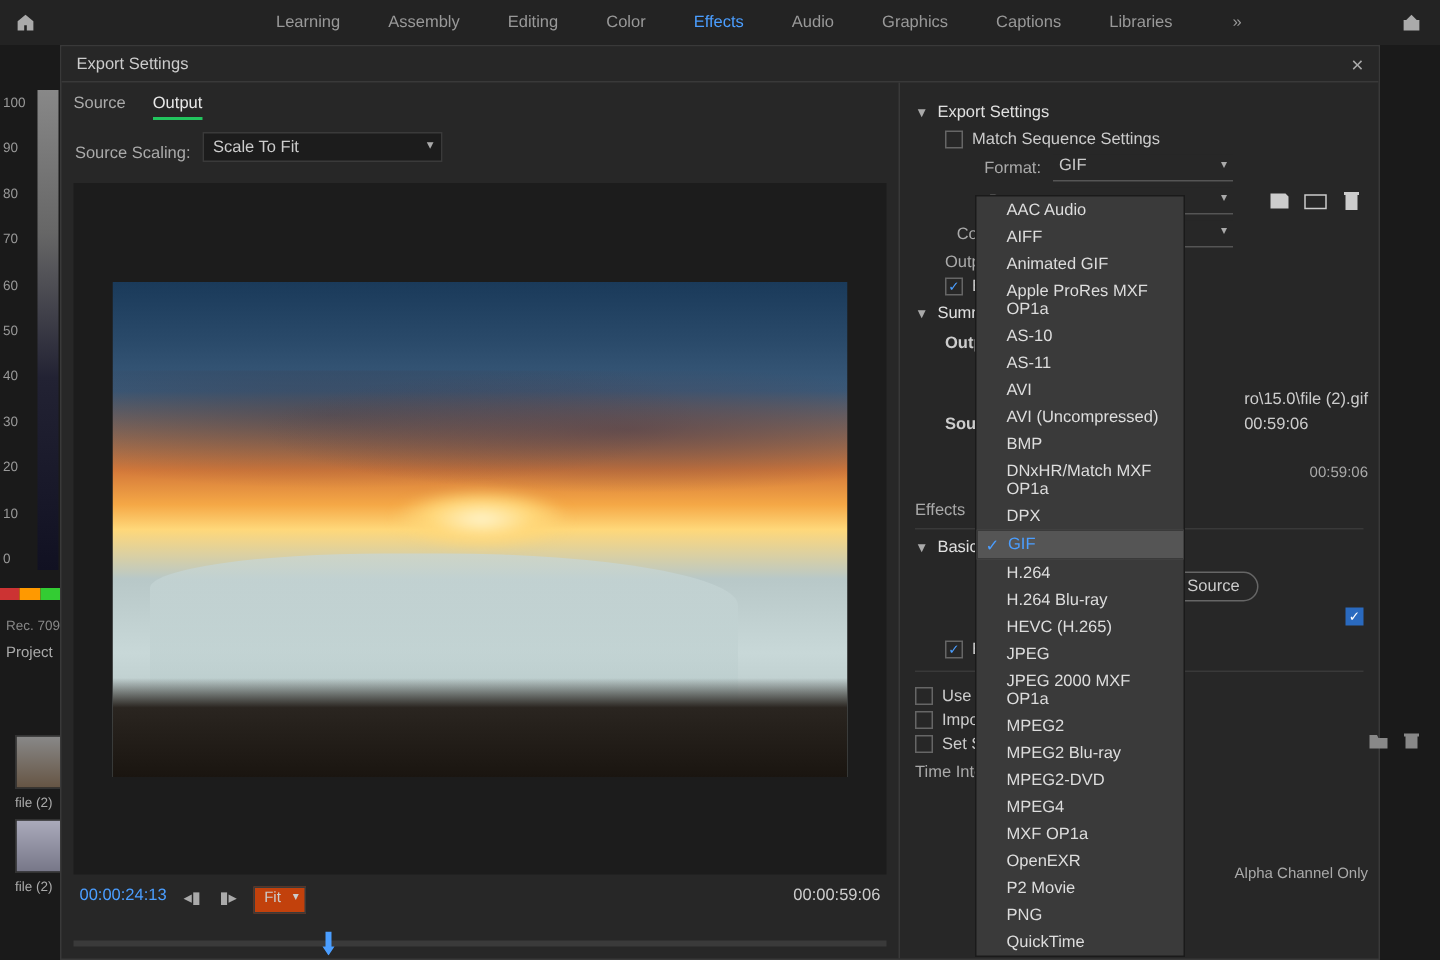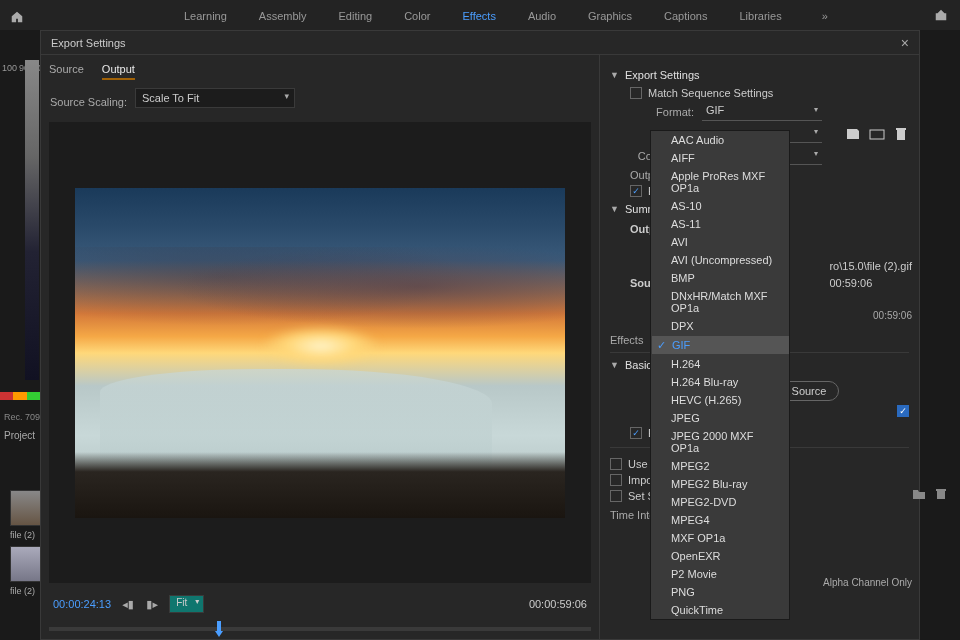--- a/index.html
+++ b/index.html
@@ -1,58 +1,58 @@
 <!DOCTYPE html>
 <html><head>
 <meta charset="utf-8">
 <style>
 *{box-sizing:border-box;margin:0;padding:0;font-family:"Segoe UI",Arial,sans-serif;font-size:11px;color:#ccc;user-select:none}
 body{background:#1a1a1a;width:960px;height:640px;overflow:hidden;position:relative}
-.topbar{height:30px;background:#232323;display:flex;align-items:flex-start;padding:10px 10px;gap:20px;position:relative}
+.topbar{height:30px;background:#232323;display:flex;align-items:center;padding:0 10px;gap:20px;position:relative}
 .home-ic{width:14px;height:14px}
 .work-tabs{display:flex;gap:32px;margin-left:140px}
 .work-tabs span{color:#999;cursor:pointer}
 .work-tabs span.active{color:#4b9eff}
 .chev{color:#999;margin-left:8px}
 .share-ic{position:absolute;right:12px;top:8px;width:14px;height:14px}
-.bg-ruler{position:absolute;left:0;top:55px;width:20px;height:330px;display:flex;justify-content:space-between;padding:8px 0}
+.bg-ruler{position:absolute;left:0;top:55px;width:20px;height:330px;display:flex;flex-direction:column;justify-content:space-between;padding:8px 0}
 .bg-ruler span{font-size:9px;color:#999;padding-left:2px}
 .bg-thumb{position:absolute;left:25px;top:60px;width:14px;height:320px;background:linear-gradient(to bottom,#888 0%,#666 30%,#223 60%,#112 100%)}
 .bg-color{position:absolute;left:0;top:392px;width:40px;height:14px;display:flex}
 .bg-color span{flex:1;height:8px}
 .rec709{position:absolute;left:4px;top:412px;font-size:9px;color:#888}
 .proj{position:absolute;left:4px;top:430px;font-size:10px;color:#aaa}
 .bg-thumbs{position:absolute;left:10px;top:490px}
 .bg-thumbs .th{width:60px;height:36px;background:#555;margin-bottom:4px;border:1px solid #333}
 .bg-thumbs .cap{font-size:9px;color:#aaa;margin-bottom:6px}
 .modal{position:absolute;left:40px;top:30px;right:40px;bottom:0;background:#272727;border:1px solid #393939}
 .titlebar{height:24px;background:#272727;display:flex;align-items:center;padding:0 10px;border-bottom:1px solid #393939}
 .titlebar .x{margin-left:auto;color:#aaa;font-size:14px;cursor:pointer}
 .body{display:flex;height:calc(100% - 24px)}
 .left{flex:1;min-width:0;padding:8px 8px 0 8px;display:flex;flex-direction:column}
 .right{width:320px;border-left:1px solid #393939;padding:8px 10px;overflow:hidden}
 .src-out{display:flex;gap:18px;margin-bottom:8px}
 .src-out span{color:#aaa;padding-bottom:3px}
-.src-out span.active{color:#e8e8e8;border-bottom:2px solid #a16207}
+.src-out span.active{color:#e8e8e8;border-bottom:2px solid #22c55e}
 .row{display:flex;align-items:flex-end;gap:8px;margin-bottom:6px}
 .row label{color:#aaa;min-width:78px;text-align:right}
 .sel{background:#1c1c1c;border:1px solid #3a3a3a;height:20px;padding:2px 18px 2px 6px;color:#ccc;position:relative;min-width:160px;display:flex;align-items:center}
 .sel::after{content:"▾";position:absolute;right:5px;top:2px;font-size:9px;color:#aaa}
 .preview-wrap{flex:1;display:flex;align-items:center;justify-content:center;background:#1c1c1c;margin:8px 0;min-height:0}
 .preview{width:490px;height:330px;position:relative;overflow:hidden}
 .sky{position:absolute;inset:0;background:linear-gradient(to bottom,#1a3a5a 0%,#2a4a6a 12%,#3a5a7a 22%,#d4793a 38%,#f5a846 45%,#ffd87a 50%,#b8c8c8 60%,#c8d8d8 75%,#a8b8b8 100%)}
 .sun{position:absolute;left:38%;top:42%;width:120px;height:40px;background:radial-gradient(ellipse,#fff6d0 0%,#ffd87a 40%,transparent 70%);filter:blur(4px)}
 .clouds{position:absolute;top:18%;left:0;right:0;height:30%;background:radial-gradient(ellipse at 70% 40%,rgba(80,60,70,0.6) 0%,transparent 50%),radial-gradient(ellipse at 30% 30%,rgba(60,50,60,0.4) 0%,transparent 50%)}
 .shore{position:absolute;bottom:0;left:0;right:0;height:20%;background:linear-gradient(to bottom,transparent 0%,#2a2520 30%,#1a1510 100%)}
 .water{position:absolute;bottom:10%;left:5%;right:15%;height:35%;background:linear-gradient(to bottom,rgba(200,215,215,0.7) 0%,rgba(180,200,200,0.5) 100%);border-radius:40% 50% 0 0/20% 30% 0 0}
-.ctrlbar{height:26px;display:flex;align-items:center;gap:10px;padding:0 4px}
+.ctrlbar{height:26px;display:flex;gap:10px;padding:0 4px}
 .tc{color:#4b9eff;font-size:11px}
 .tc.white{color:#ccc;margin-left:auto}
 .ic{width:14px;height:14px;display:inline-flex;align-items:center;justify-content:center;color:#aaa}
-.fitsel{background:#0f766e;border:1px solid #3a3a3a;height:18px;padding:1px 16px 1px 6px;font-size:10px;position:relative}
+.fitsel{background:#c2410c;border:1px solid #3a3a3a;height:18px;padding:1px 16px 1px 6px;font-size:10px;position:relative}
 .fitsel::after{content:"▾";position:absolute;right:4px;top:1px;font-size:8px}
 .timeline{height:20px;position:relative;margin-top:2px}
 .timeline .bar{position:absolute;left:0;right:0;top:8px;height:4px;background:#3a3a3a}
 .timeline .play{position:absolute;left:30%;top:2px;width:14px;height:16px}
 .sect{display:flex;align-items:center;gap:6px;margin:6px 0}
 .sect .tw{font-size:9px;color:#aaa}
 .sect h4{font-size:11px;font-weight:400;color:#e0e0e0}
 .cb{display:flex;align-items:center;gap:6px;margin:4px 0}
 .cb .box{width:12px;height:12px;border:1px solid #666;display:flex;align-items:center;justify-content:center;font-size:9px;color:#4b9eff}
 .cb.checked .box::before{content:"✓"}
@@ -298,20 +298,21 @@
       <path fill="#888" d="M1 2h5l1 2h6v7H1z"></path>
     </svg>
   <svg width="14" height="12">
       <path fill="#888" d="M3 3h8v8H3z M2 1h10v2H2z"></path>
     </svg>
 </div>
 
 <div class="dd" id="dd">
     <div class="it">AAC Audio</div>
     <div class="it">AIFF</div>
+    <div class="it">Animated GIF</div>
     <div class="it">Apple ProRes MXF OP1a</div>
     <div class="it">AS-10</div>
     <div class="it">AS-11</div>
     <div class="it">AVI</div>
     <div class="it">AVI (Uncompressed)</div>
     <div class="it">BMP</div>
     <div class="it">DNxHR/Match MXF OP1a</div>
     <div class="it">DPX</div>
     <div class="it sel">GIF</div>
     <div class="it">H.264</div>

